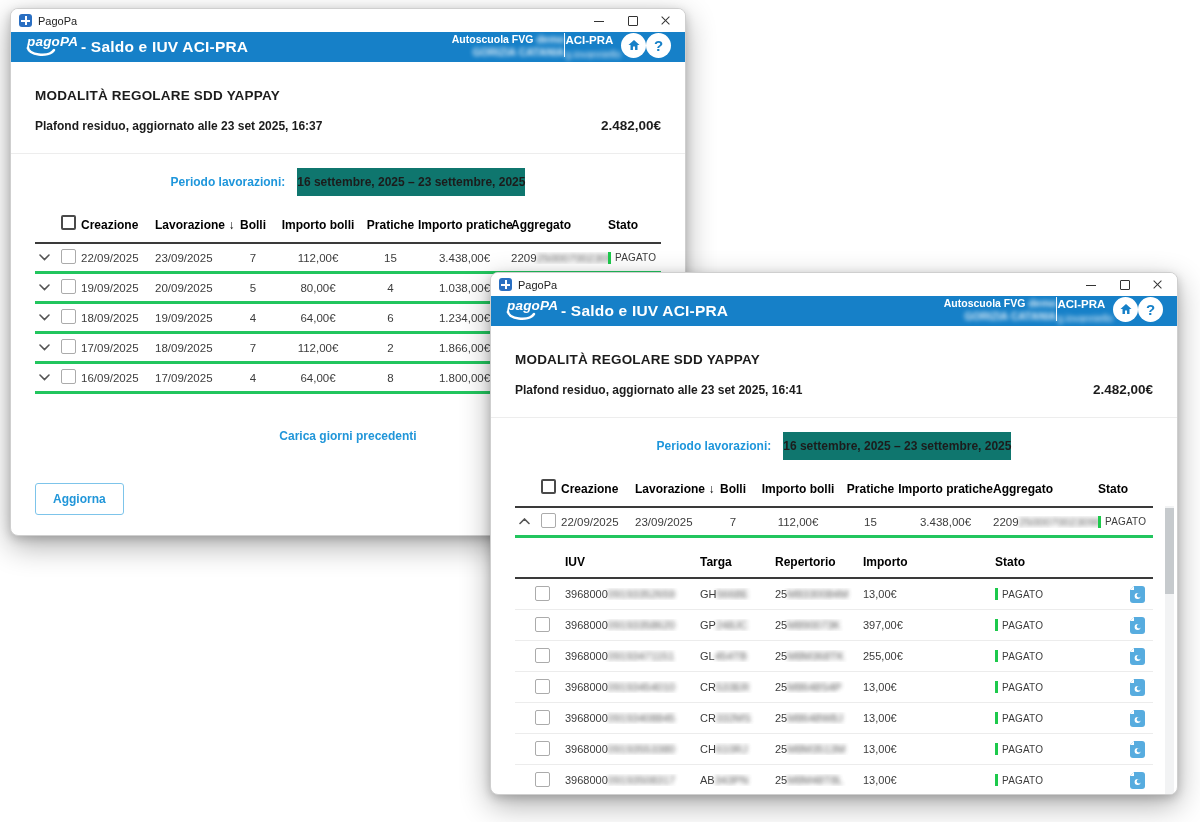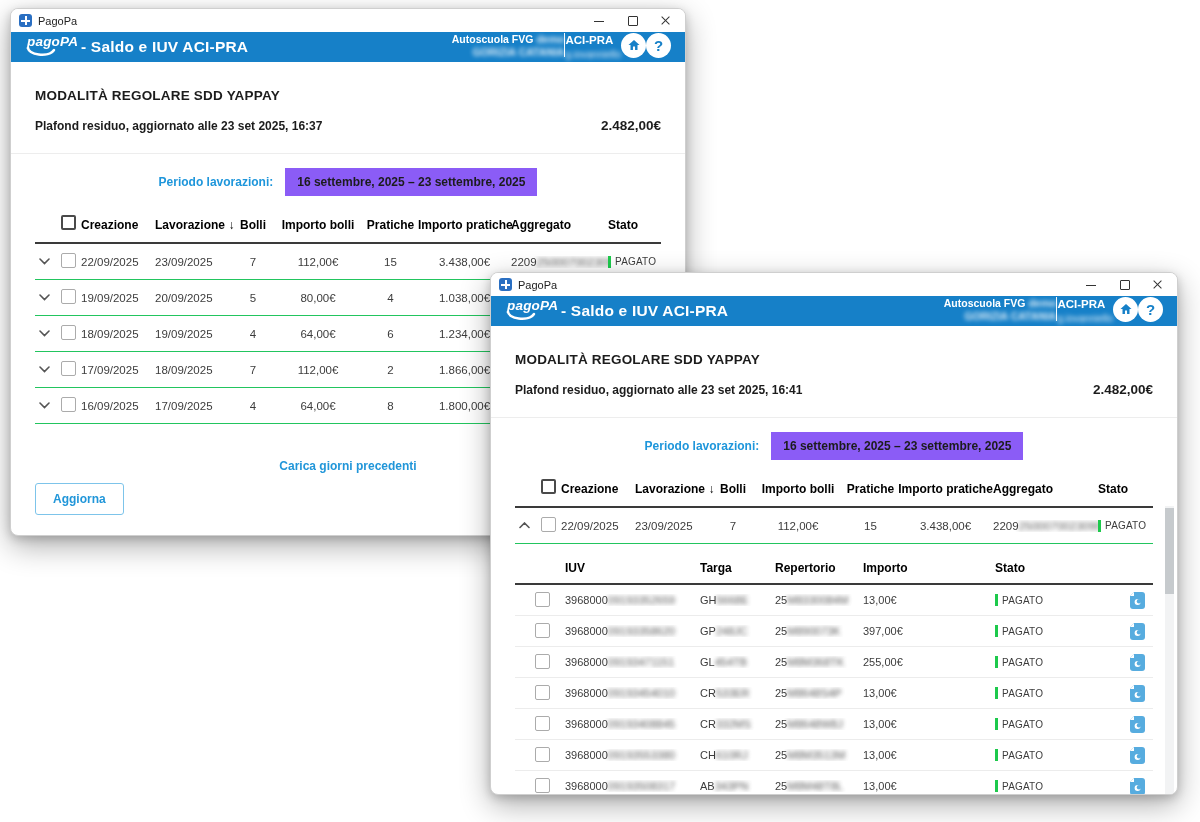--- a/index.html
+++ b/index.html
@@ -45,30 +45,30 @@
   
   .content { position:relative; padding:0 24px; height:calc(100% - 53px); }
   .mode-title { font-weight:bold; font-size:13.5px; color:#1c1c1c; padding-top:26px; letter-spacing:.2px; }
   .plafond-row { display:flex; justify-content:space-between; align-items:baseline; margin-top:15px;gap:47px; }
   .plafond-label { font-weight:bold; font-size:12px; color:#1c1c1c; }
   .plafond-value { font-weight:bold; font-size:13.5px; color:#1c1c1c; }
   .section-divider { height:1px; background:#ededed; margin:20px -24px 0; }
 
   .periodo-row { display:flex; justify-content:center; align-items:center; gap:12px; margin-top:14px; }
   .periodo-label { color:#1E96DB; font-weight:bold; font-size:12px; }
-  .periodo-box { background:#8b5cf6; padding:7px 12px; font-weight:bold; font-size:12px; color:#1c1c1c; white-space:nowrap; }
+  .periodo-box { background:#0f766e; padding:7px 0; font-weight:bold; font-size:12px; color:#1c1c1c; white-space:nowrap; }
 
   .grid { display:grid; align-items:center; }
   .grid-main-back  { grid-template-columns:26px 20px 74px 78px 40px 90px 55px 93px 97px 55px; }
   .grid-main-front { grid-template-columns:26px 20px 74px 78px 40px 90px 55px 95px 105px 55px; }
   .grid-sub { grid-template-columns:50px 135px 75px 88px 132px 135px 25px; }
 
   .thead { border-bottom:2px solid #3a3a3a; padding:9px 0 8px; margin-top:10px; }
   .th { font-weight:bold; font-size:12px; color:#000000; white-space:nowrap; }
-  .trow { border-bottom:1px solid #22c55e; height:36px; font-size:11.5px; color:#3c3c3c; }
+  .trow { border-bottom:3px solid #22c55e; height:30px; font-size:11.5px; color:#3c3c3c; }
   .subrow { border-bottom:1px solid #ececec; height:31px; font-size:11px; color:#3c3c3c; }
   .ta-c { text-align:center; }
   .cell { white-space:nowrap; overflow:hidden; }
 
   .checkbox { display:inline-block; width:15px; height:15px; border:1px solid #ababab; border-radius:2px; background:#fff; cursor:pointer; }
   .checkbox.hdr { border:2px solid #4a4a4a; }
   .chev { display:inline-flex; align-items:center; justify-content:center; width:18px; height:18px; cursor:pointer; }
 
   .status { display:inline-flex; align-items:center; gap:4px; }
   .status-bar { width:3px; height:12px; background:#1DC94C; flex:0 0 auto; }

